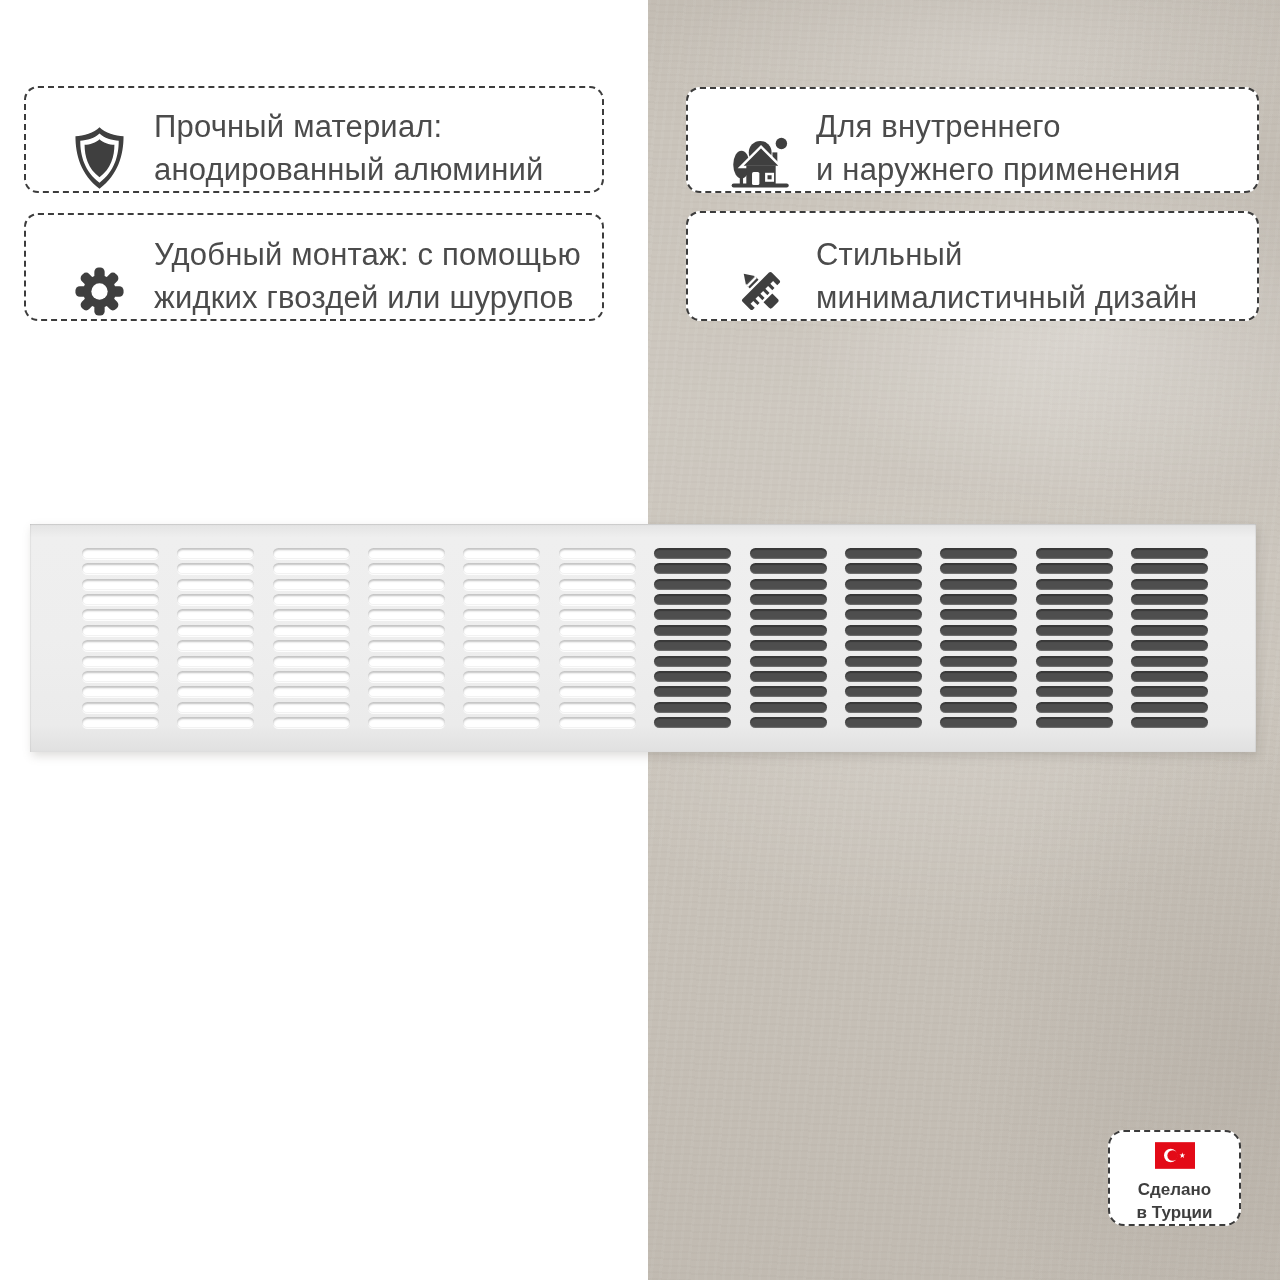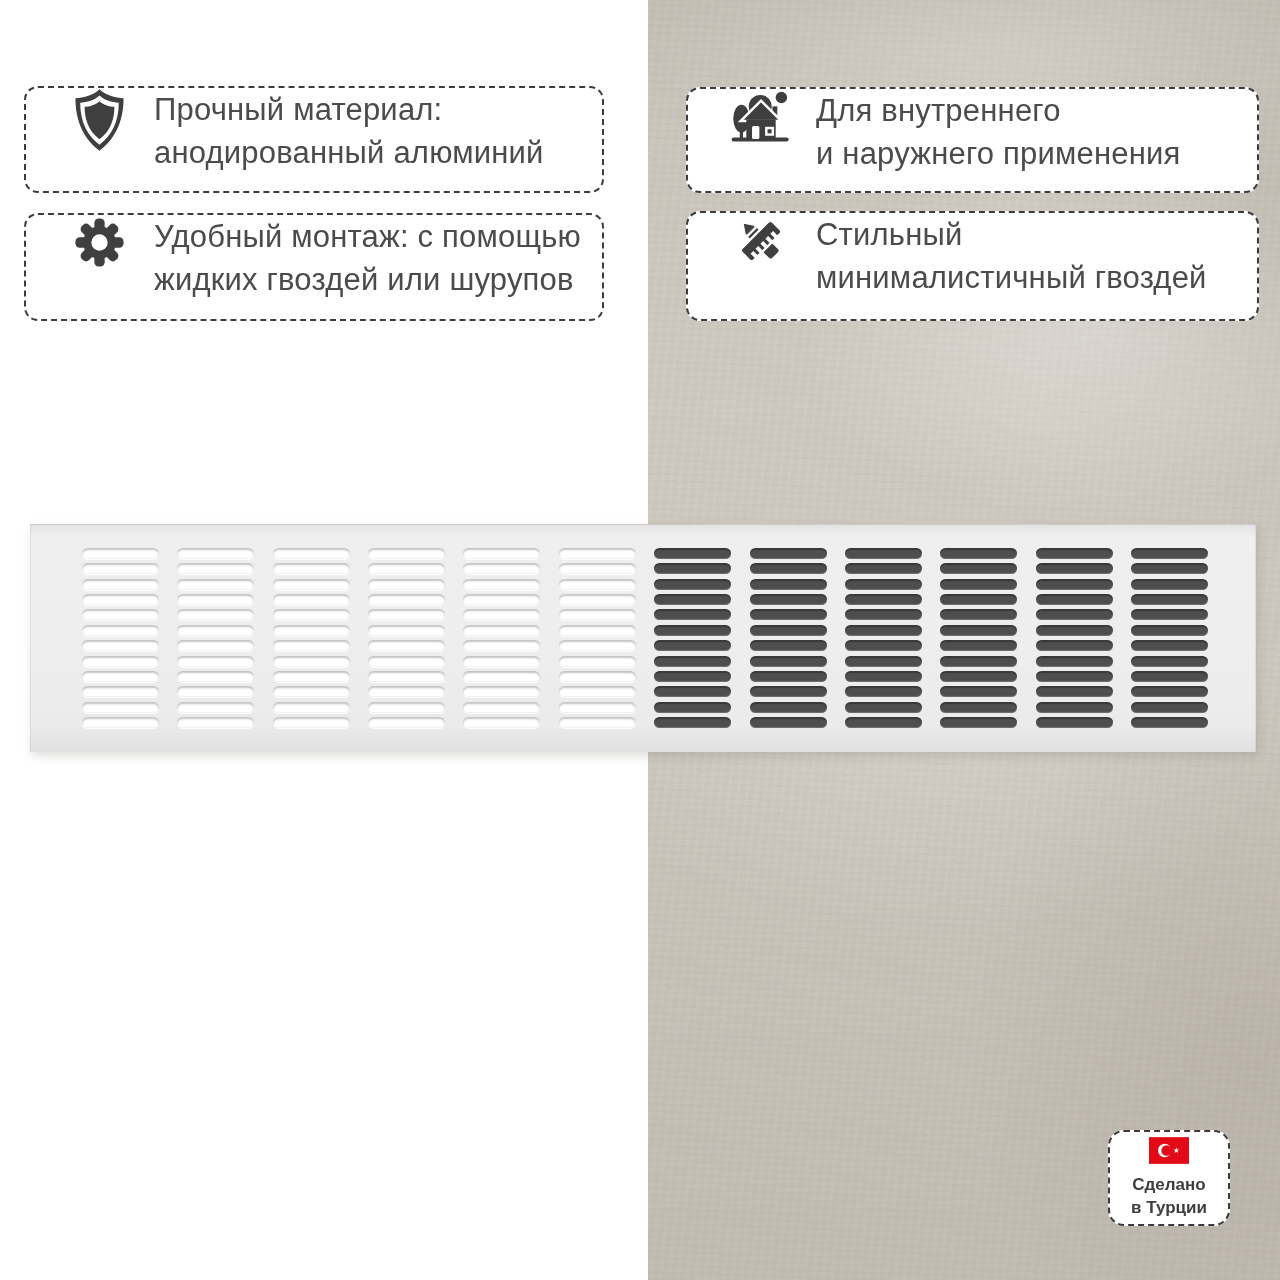--- a/index.html
+++ b/index.html
@@ -25,21 +25,21 @@
       repeating-linear-gradient(96deg, rgba(255,255,255,0.045) 0 3px, transparent 3px 9px),
       repeating-linear-gradient(2deg, rgba(110,100,92,0.035) 0 2px, transparent 2px 7px);
   }
 
   
   .feature-box {
     position:absolute;
     background:#fff;
     border:2px dashed #3c3c3c;
     border-radius:14px;
-    display:flex; align-items:flex-start;
+    display:flex; align-items:flex-end;
     padding-left:42px;
   }
   .fb-1 { left:24px;  top:86px;  width:580px; height:107px; }
   .fb-2 { left:24px;  top:213px; width:580px; height:108px; }
   .fb-3 { left:686px; top:87px;  width:573px; height:106px; }
   .fb-4 { left:686px; top:211px; width:573px; height:110px; }
 
   .feature-icon { width:62px; min-width:62px; display:flex; align-items:center; justify-content:center; margin-right:24px; }
   .feature-text {
     white-space:pre-line;
@@ -66,23 +66,23 @@
     background:var(--slot-light,#ffffff);
     box-shadow: inset 0 2px 2px rgba(0,0,0,0.24), inset 0 -1px 0 rgba(0,0,0,0.05), 0 1px 0 rgba(255,255,255,0.85);
   }
   .slot.dark {
     background:var(--slot-dark,#4e4e4e);
     box-shadow: inset 0 2px 1px rgba(0,0,0,0.28), inset 0 -1px 1px rgba(255,255,255,0.20);
   }
 
   
   .badge {
-    position:absolute; left:1108px; top:1130px; width:122px; height:96px;
+    position:absolute; left:1108px; top:1130px; width:133px; height:96px;
     background:#fff; border:2px dashed #3b3b3b; border-radius:16px;
-    display:flex; flex-direction:column; align-items:center; justify-content:center;
+    display:flex; flex-direction:column; align-items:center; justify-content:flex-end;
     gap:5px; 
   }
   .badge-flag { display:block; }
   .badge-text {
     white-space:pre-line; text-align:center;
     font-size:17px; line-height:23px; font-weight:bold;
     color:#3e3e3e;
   }
 </style>
 </head>
@@ -157,21 +157,21 @@
             <rect x="-21" y="2" width="5" height="9"></rect>
             <rect x="-12" y="2" width="5" height="9"></rect>
             <rect x="-3" y="2" width="5" height="9"></rect>
             <rect x="6" y="2" width="5" height="9"></rect>
             <rect x="15" y="2" width="5" height="9"></rect>
           </g>
         </g>
       </svg>
     </span>
     <span class="feature-text">Стильный
-минималистичный гвоздей</span>
+минималистичный дизайн</span>
   </div>
 
   <div class="grille" id="grille">
       <div class="slot-col">
         <div class="slot light"></div>
         <div class="slot light"></div>
         <div class="slot light"></div>
         <div class="slot light"></div>
         <div class="slot light"></div>
         <div class="slot light"></div>

